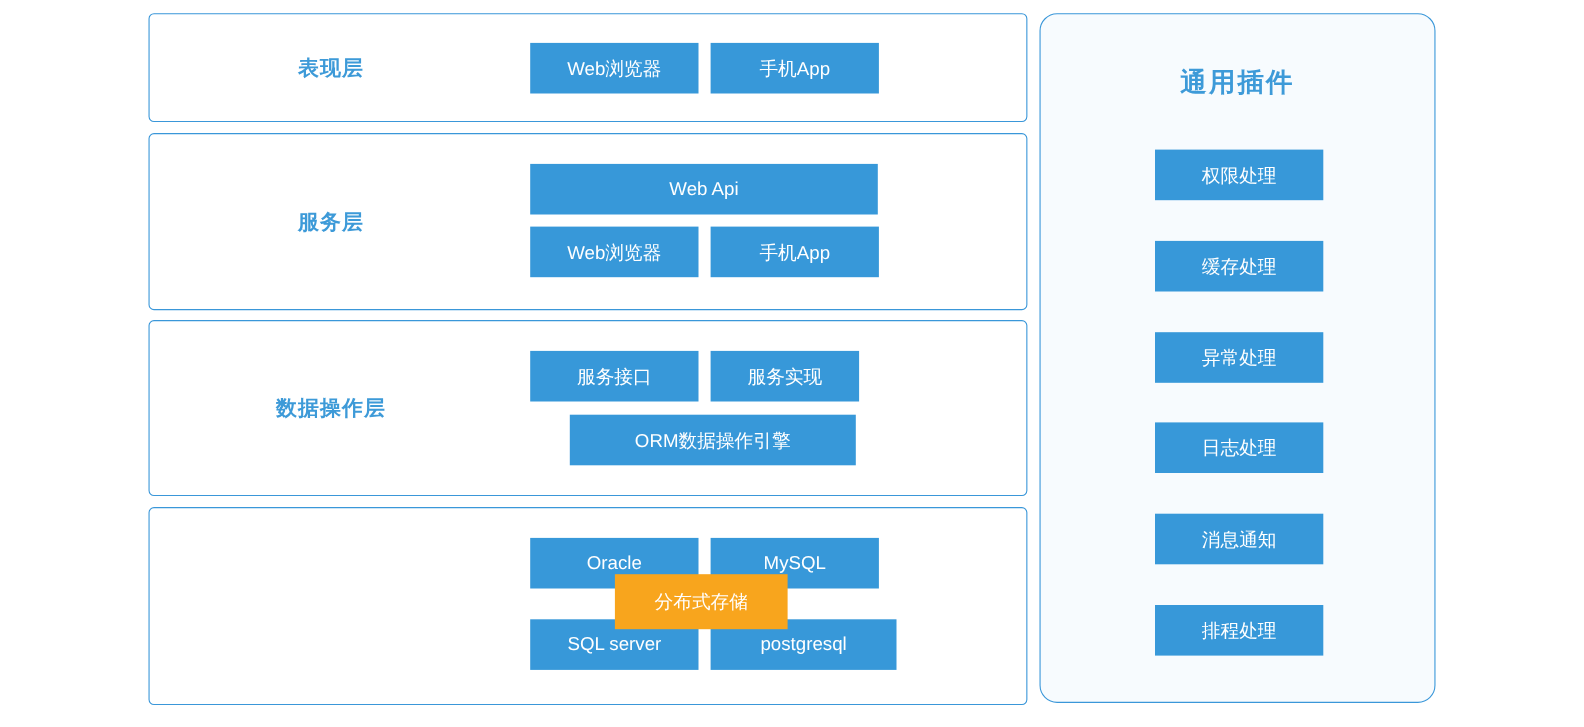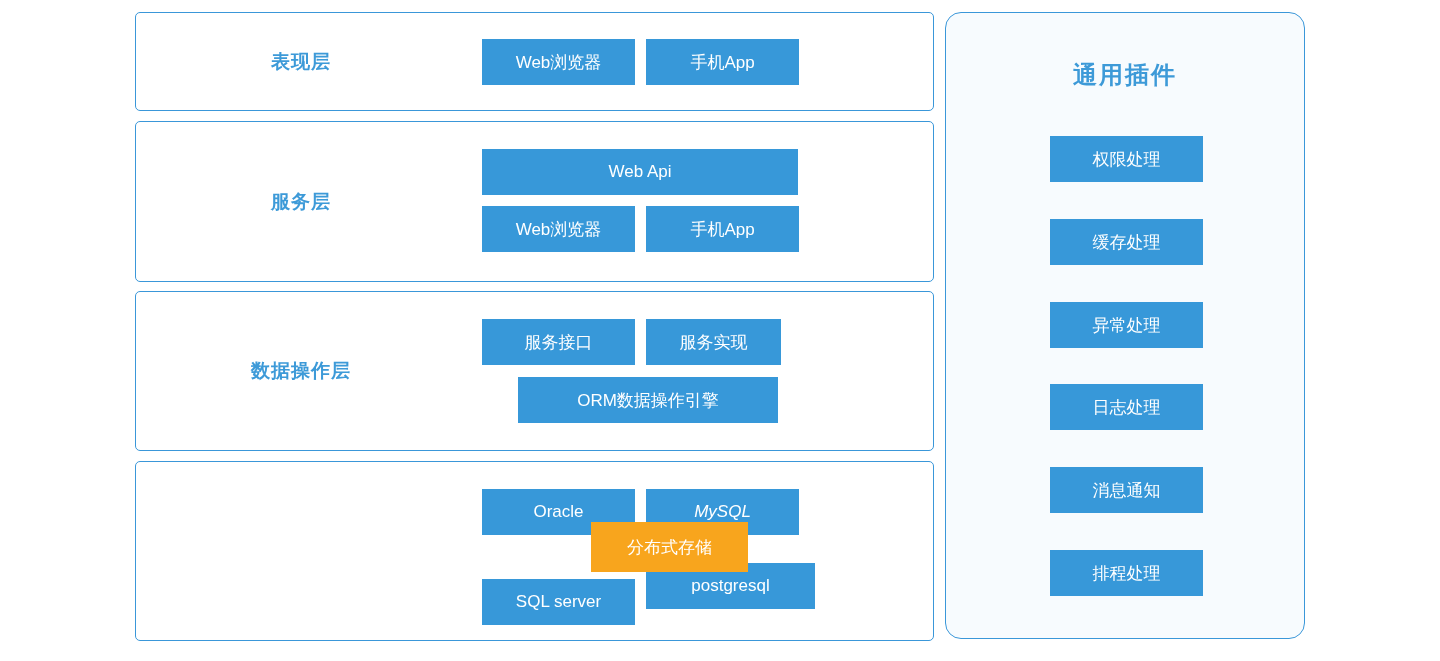--- a/index.html
+++ b/index.html
@@ -46,24 +46,24 @@
 
   <section class="layer" style="left:135px;top:291px;width:799px;height:160px;">
     <h2 class="layer-label">数据操作层</h2>
     <div class="block" style="left:346px;top:27px;width:153px;">服务接口</div>
     <div class="block" style="left:510px;top:27px;width:135px;">服务实现</div>
     <div class="block" style="left:346px;top:85px;width:260px;margin-left:36px;">ORM数据操作引擎</div>
   </section>
 
   <section class="layer" style="left:135px;top:461px;width:799px;height:180px;">
     <div class="block" style="left:346px;top:27px;width:153px;">Oracle</div>
-    <div class="block" style="left:510px;top:27px;width:153px;font-style:italic;">MySQL</div>
-    <div class="block" style="left:346px;top:117px;width:153px;">SQL server</div>
+    <div class="block" style="left:510px;top:27px;width:153px;">MySQL</div>
+    <div class="block" style="left:346px;top:101px;width:153px;">SQL server</div>
     <div class="block" style="left:510px;top:101px;width:169px;">postgresql</div>
-    <div class="block accent" style="left:423px;top:60px;width:157px;margin-left:32px;">分布式存储</div>
+    <div class="block accent" style="left:423px;top:60px;width:157px;">分布式存储</div>
   </section>
 
   <aside class="panel">
     <h2 class="panel-title">通用插件</h2>
     <div class="block" style="top:123px;">权限处理</div>
     <div class="block" style="top:206px;">缓存处理</div>
     <div class="block" style="top:289px;">异常处理</div>
     <div class="block" style="top:371px;">日志处理</div>
     <div class="block" style="top:454px;">消息通知</div>
     <div class="block" style="top:537px;">排程处理</div>

